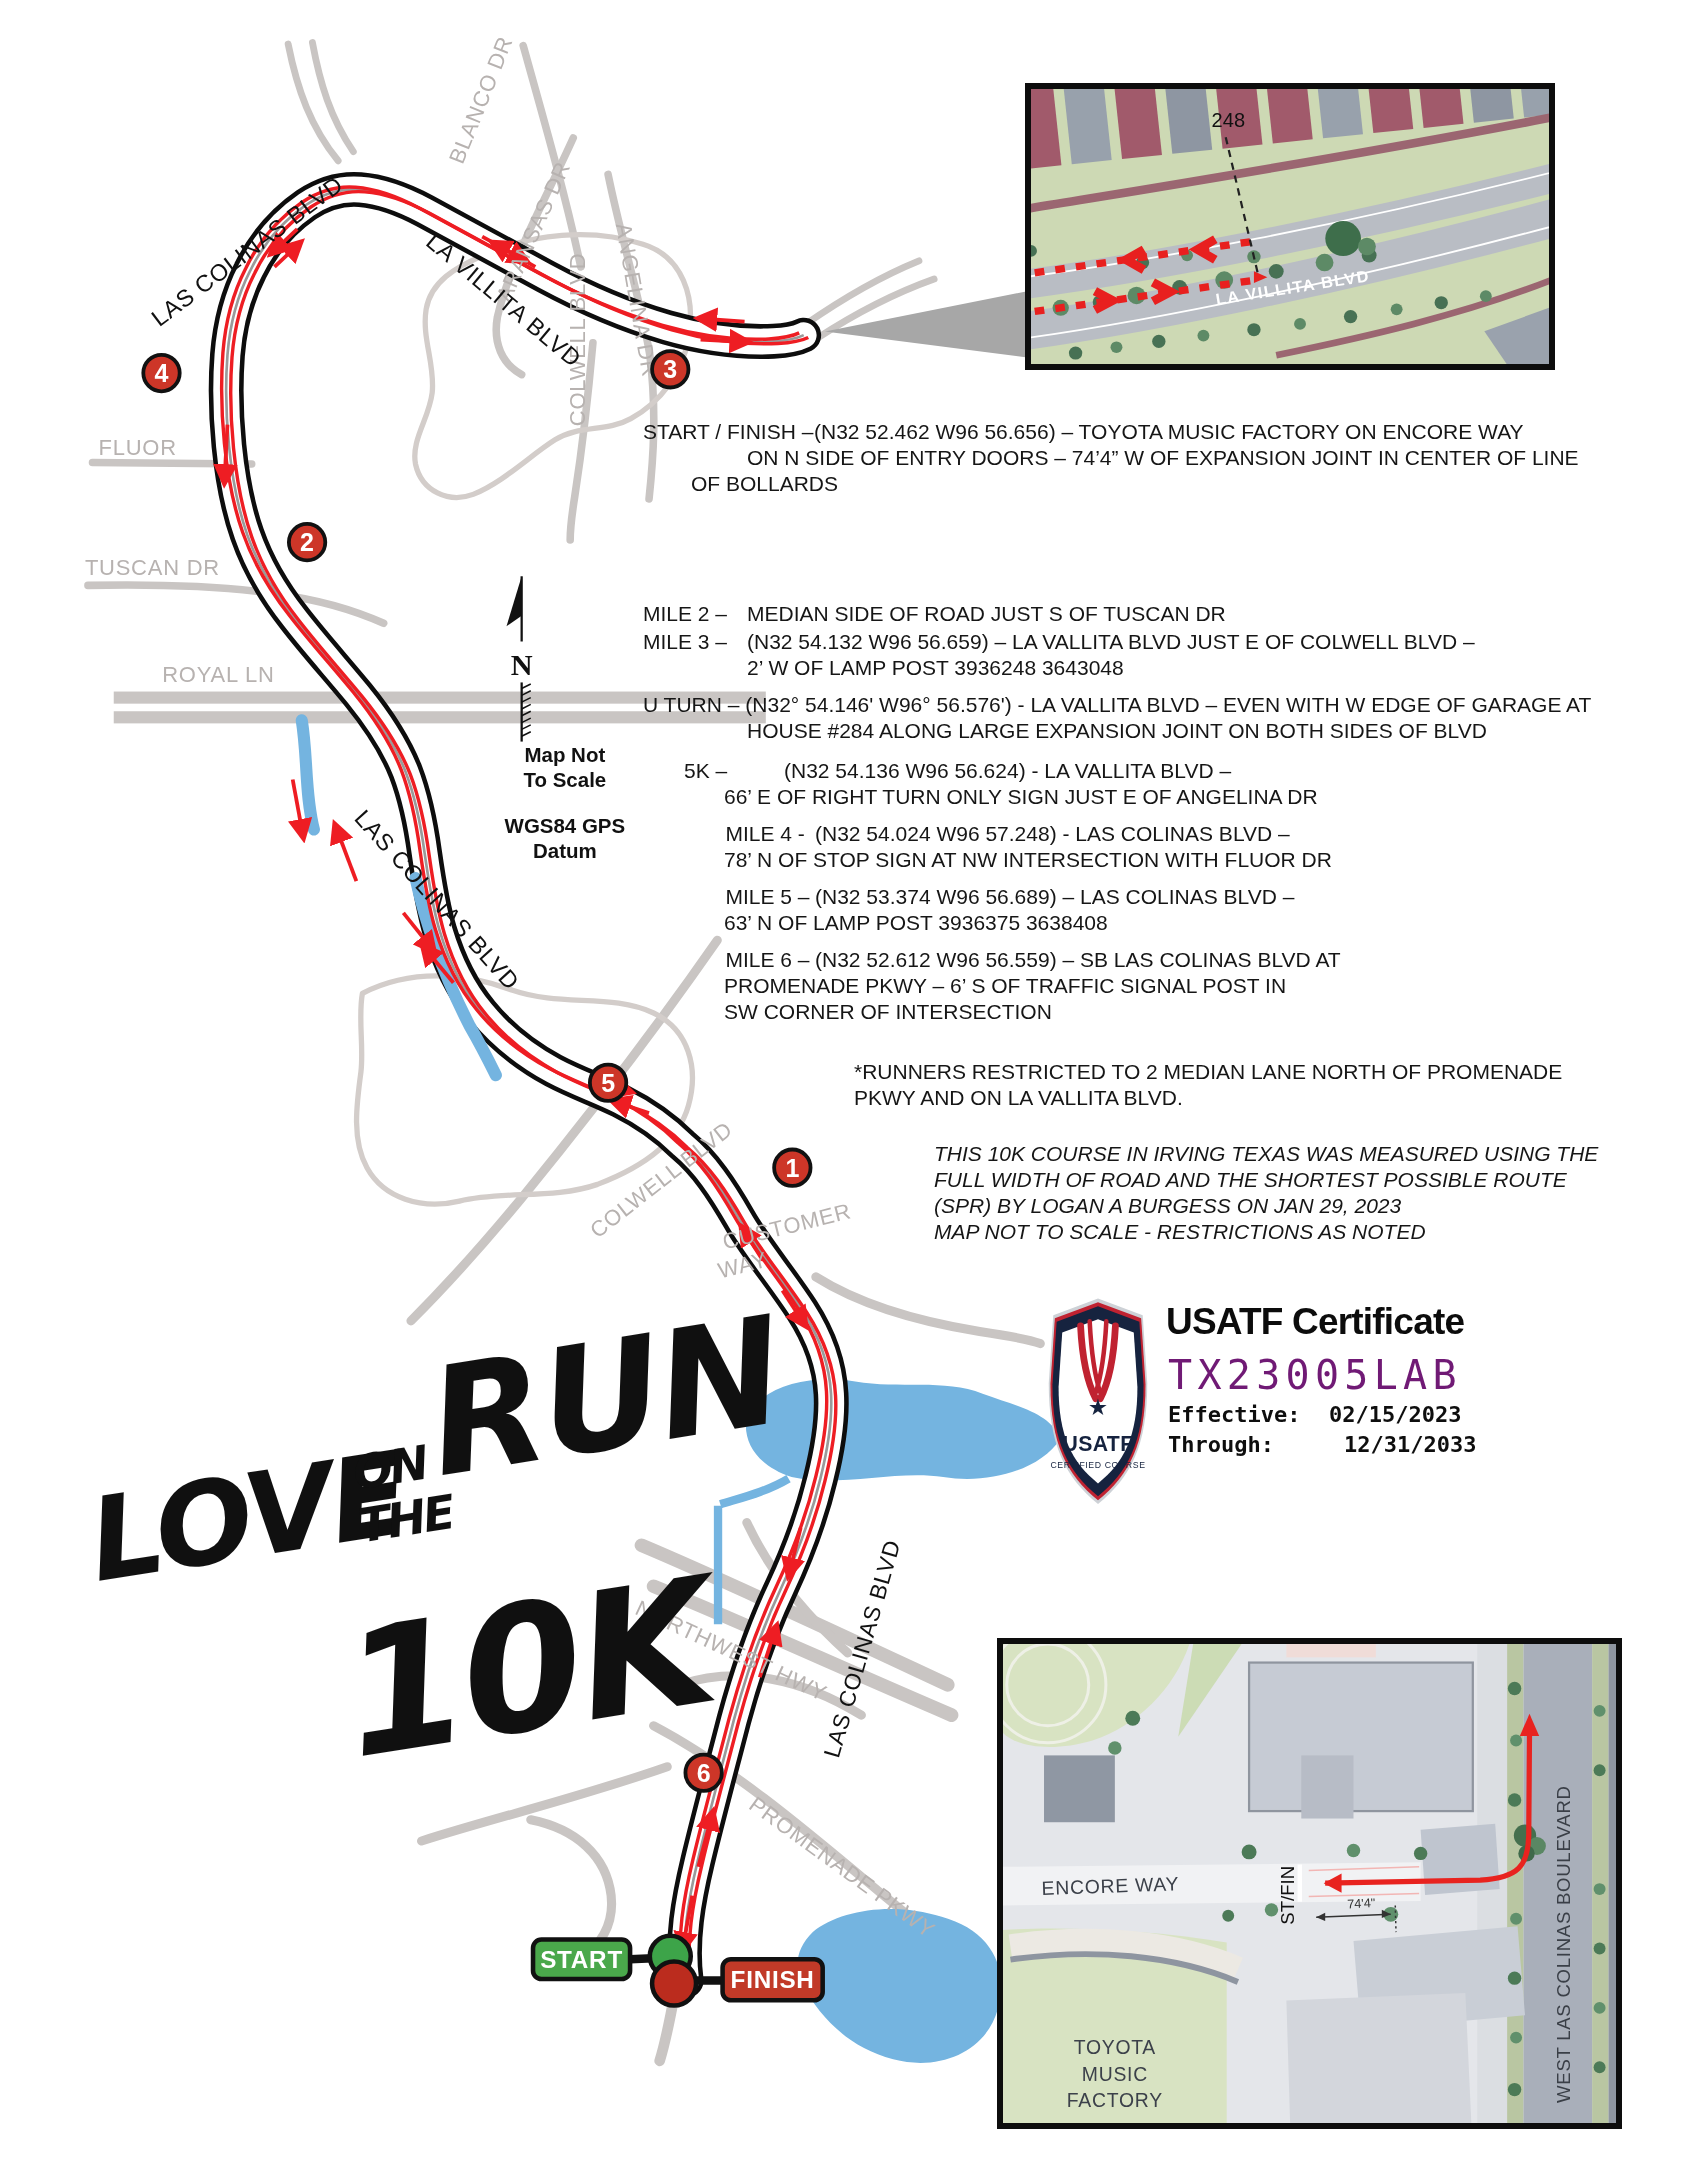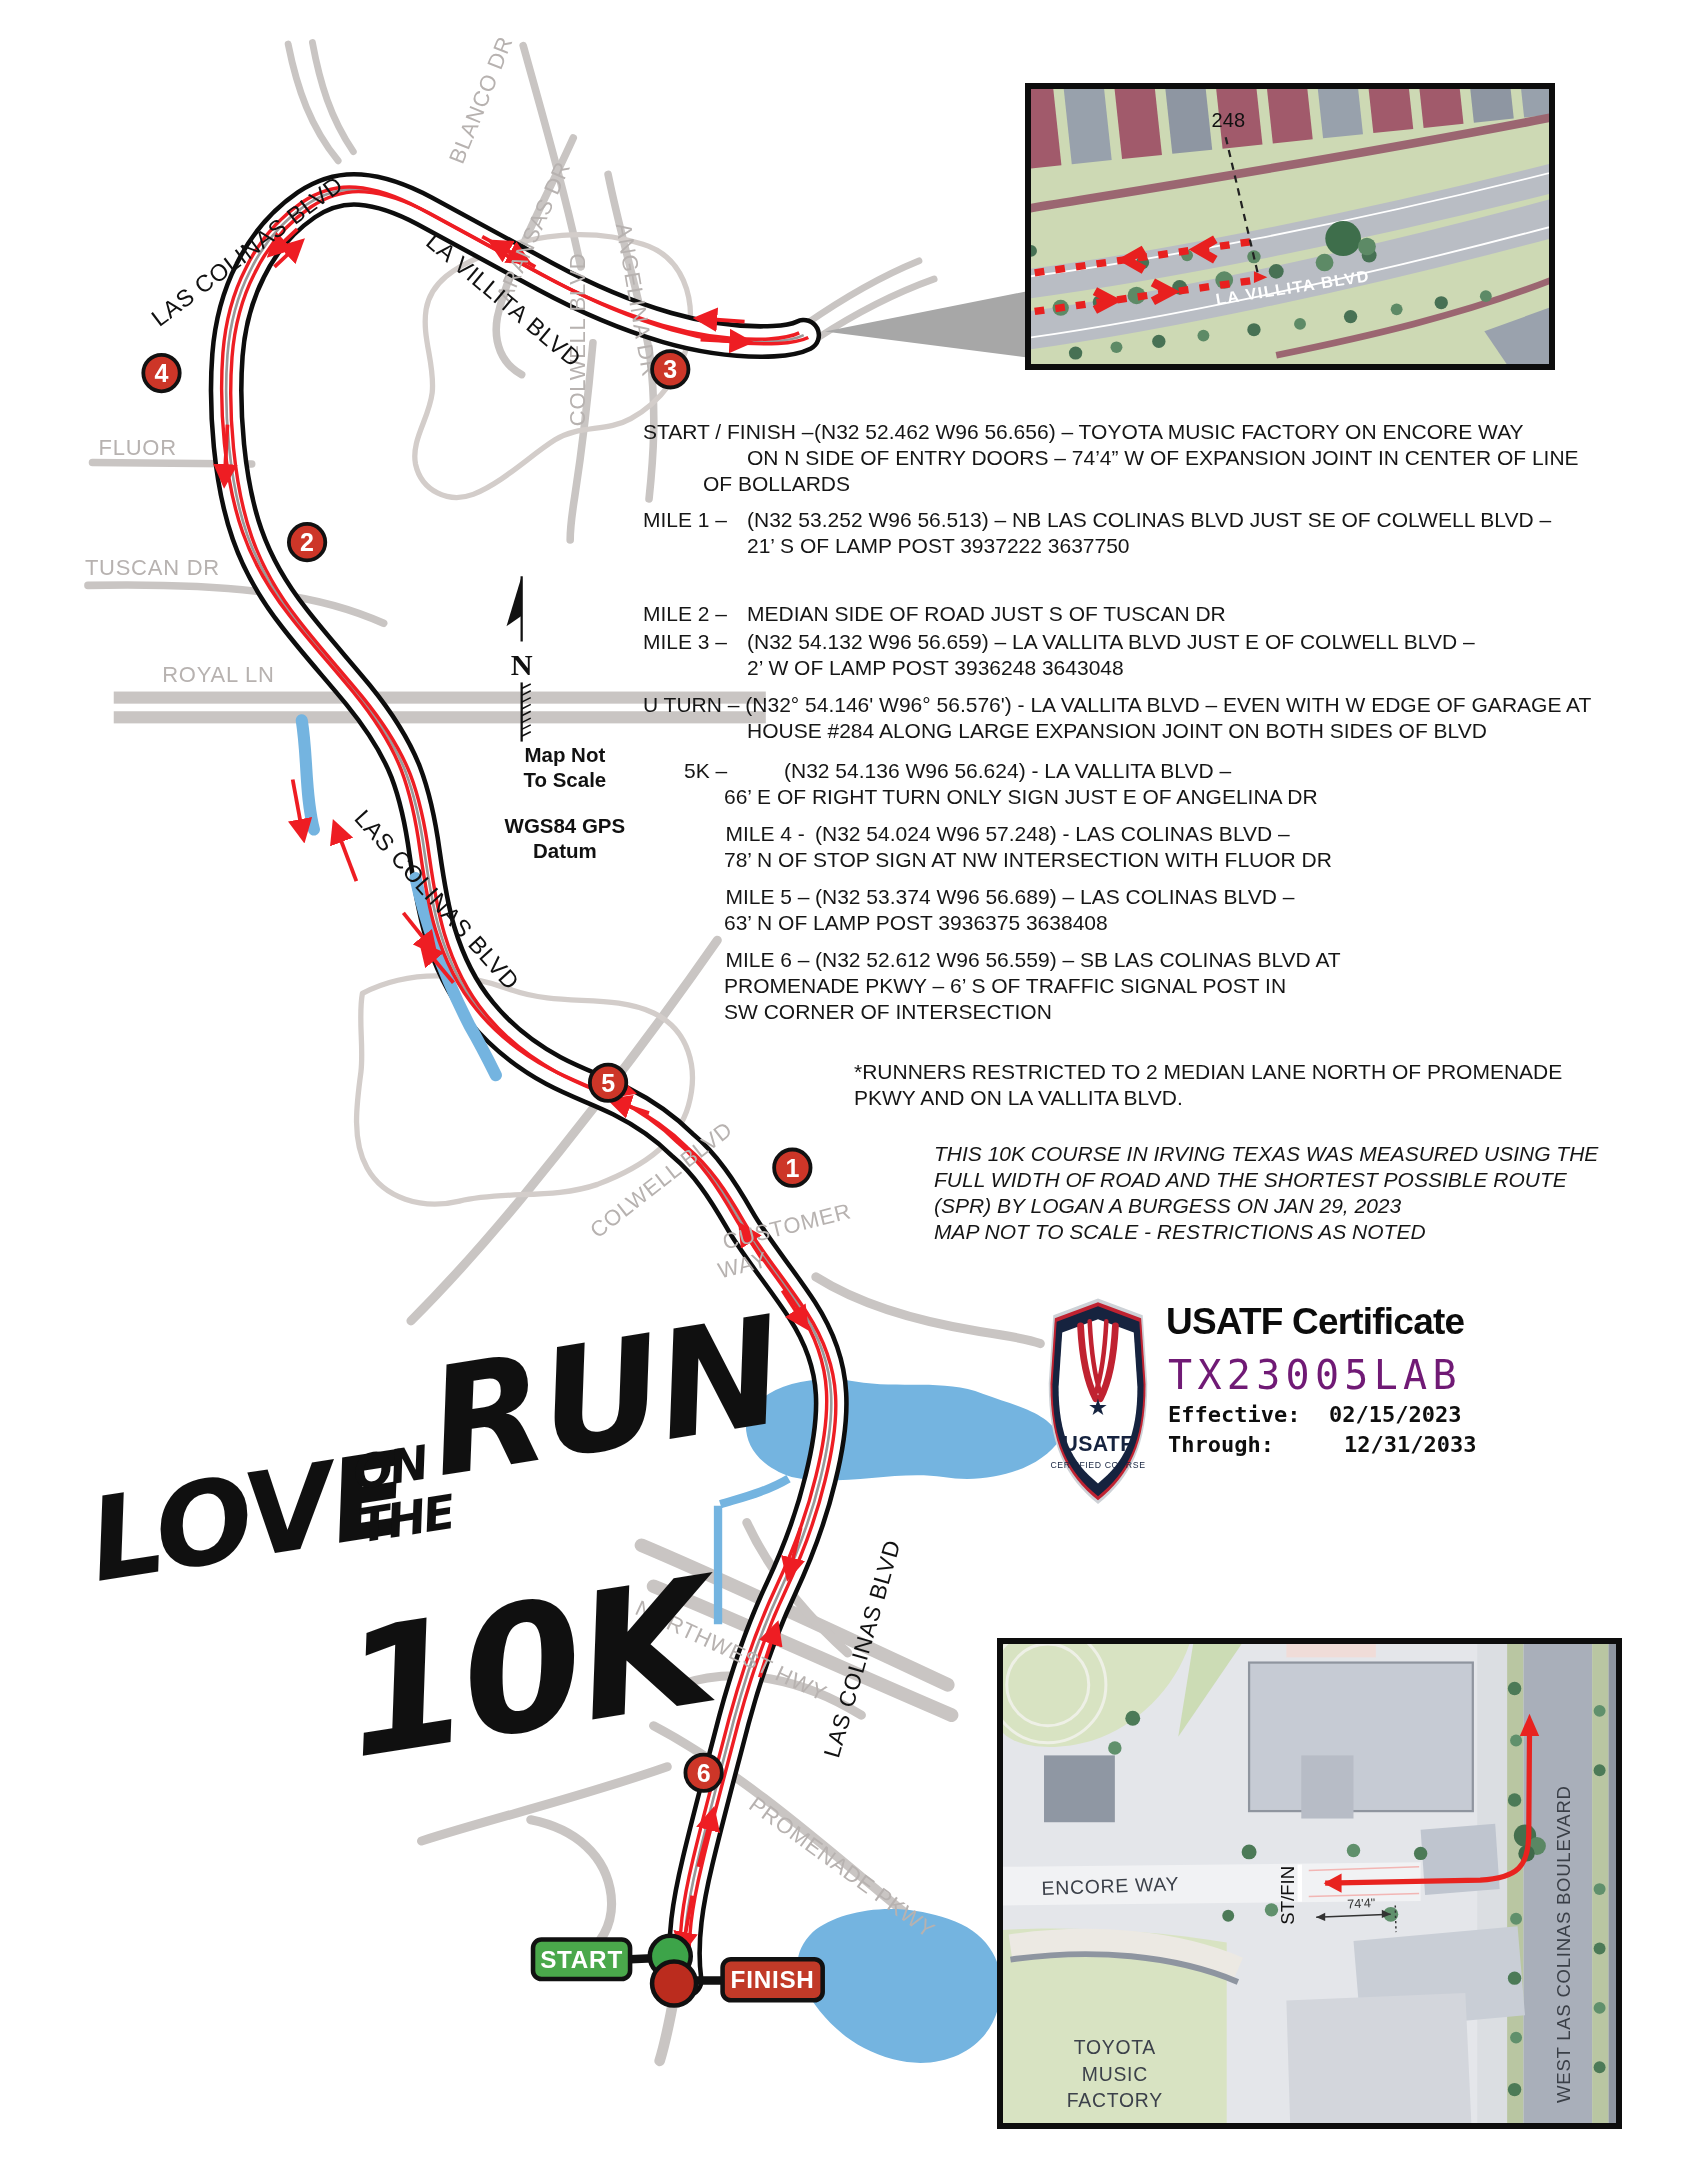--- a/index.html
+++ b/index.html
@@ -385,26 +385,21 @@
       <text x="150" y="624">FACTORY</text>
     </g>
     <text transform="translate(760,618) rotate(-90)" font-family="Liberation Sans, sans-serif" font-size="25" fill="#3a3f47" letter-spacing="1">WEST LAS COLINAS BOULEVARD</text>
   </svg>
 </div>
 
 <div class="note" style="left:643px;top:419px;">
   <span class="nlabel">START / FINISH –</span>
   <div class="nline" style="margin-left:171px">(N32 52.462 W96 56.656) – TOYOTA MUSIC FACTORY ON ENCORE WAY</div>
   <div class="nline" style="margin-left:104px">ON N SIDE OF ENTRY DOORS – 74’4” W OF EXPANSION JOINT IN CENTER OF LINE</div>
-  <div class="nline" style="margin-left:60px">OF BOLLARDS</div>
-</div>
-<div class="note" style="left:643px;top:507px;">
-  <span class="nlabel">MILE 1 –</span>
-  <div class="nline" style="margin-left:104px">(N32 53.252 W96 56.513) – NB LAS COLINAS BLVD JUST SE OF COLWELL BLVD –</div>
-  <div class="nline" style="margin-left:104px">21’ S OF LAMP POST 3937222 3637750</div>
+  <div class="nline" style="margin-left:48px">OF BOLLARDS</div>
 </div>
 <div class="note" style="left:643px;top:601px;text-align:right;">
   <span class="nlabel">MILE 2 –</span>
   <div class="nline" style="margin-left:104px">MEDIAN SIDE OF ROAD JUST S OF TUSCAN DR</div>
 </div>
 <div class="note" style="left:643px;top:629px;">
   <span class="nlabel">MILE 3 –</span>
   <div class="nline" style="margin-left:104px">(N32 54.132 W96 56.659) – LA VALLITA BLVD JUST E OF COLWELL BLVD –</div>
   <div class="nline" style="margin-left:104px">2’ W OF LAMP POST 3936248 3643048</div>
 </div>

